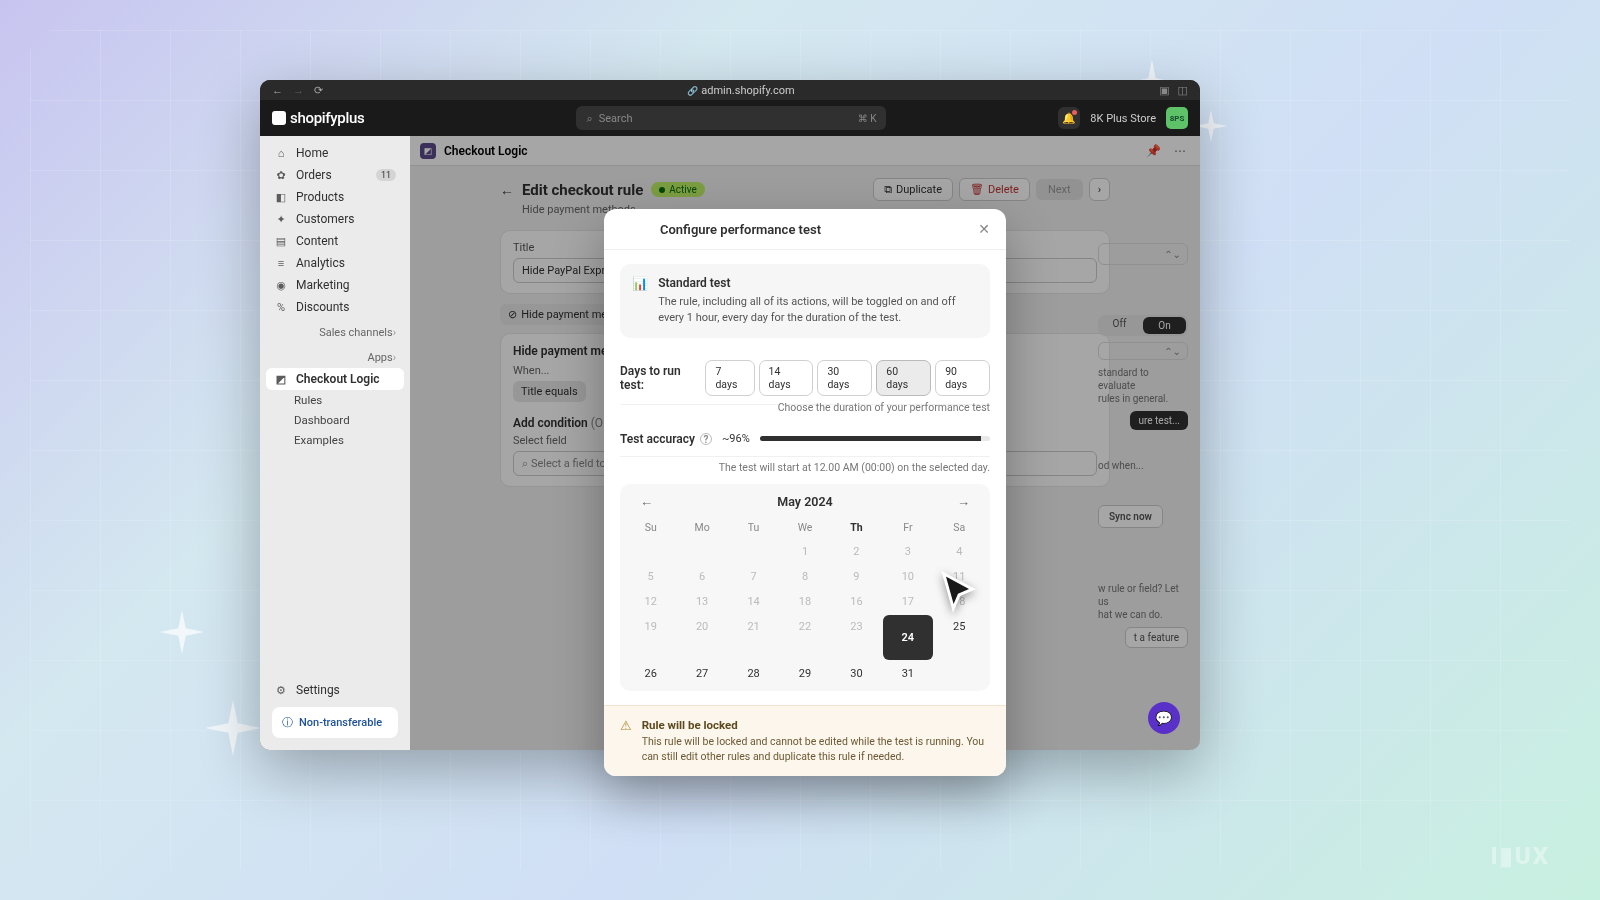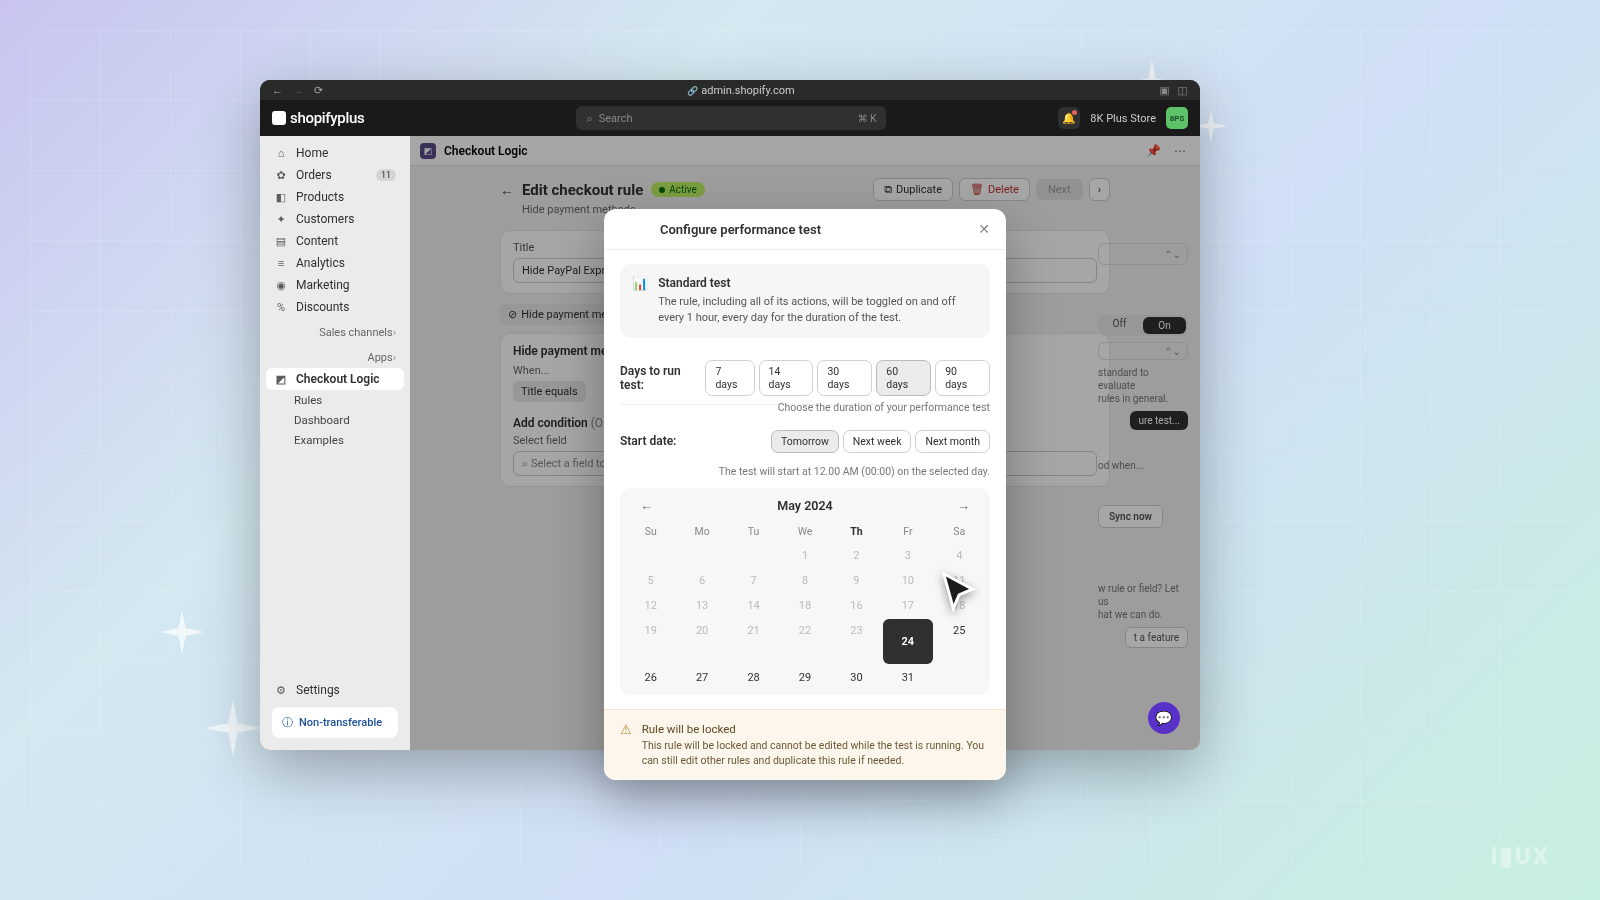--- a/index.html
+++ b/index.html
@@ -105,21 +105,21 @@
 .cal-nav.prev { left: 4px; } .cal-nav.next { right: 4px; }
 .cal-grid { display: grid; grid-template-columns: repeat(7, 1fr); gap: 2px; text-align: center; }
 .dow { font-size: 10.5px; color: #888; padding: 4px 0; }
 .dow.today { color: #303030; font-weight: 700; }
 .day { font-size: 11px; padding: 5px 0; color: #bbb; border-radius: 6px; cursor:pointer;}
 .day.enabled { color: #303030; cursor: pointer; }
 .day.selected { background: #303030; color: #fff; font-weight: 600; padding: 16px 4px;}
 
 .warn-box { background: #fdf6ec; border-top:1px solid #f0e4cc; padding: 12px 16px; display: flex; gap: 10px; }
 .warn-box .w-icon { color: #b08830; font-size: 13px; }
-.warn-box h5 { font-size: 11.5px; font-weight: 400; color: #5c4a1f; margin-bottom: 3px; }
+.warn-box h5 { font-size: 11.5px; font-weight: 700; color: #5c4a1f; margin-bottom: 3px; }
 .warn-box p { font-size: 10.5px; color: #6b5a34; line-height: 1.4; }
 .modal-foot { padding: 12px 16px; display: flex; justify-content: flex-end; gap: 8px; border-top: 1px solid #eee; background:#fff;}
 .btn-cancel { background: #fff; border: 1px solid #ccc; border-radius: 7px; padding: 6px 14px; font-size: 11.5px; cursor: pointer; }
 .btn-primary { background: #303030; color: #fff; border-radius: 7px; padding: 6px 14px; font-size: 11.5px; font-weight: 500; cursor: pointer; border:none;}
 
 .cursor-arrow { position: absolute; top: 570px; left: 938px; z-index: 20; }
 .cursor-arrow svg { filter: drop-shadow(0 3px 5px rgba(0,0,0,0.4)); }
 
 .chat-fab { position: absolute; bottom: 16px; right: 20px; width: 32px; height: 32px; background: #5a31c8; border-radius: 50%; display: flex; align-items: center; justify-content: center; color: #fff; font-size: 14px; }
 </style>
@@ -319,29 +319,28 @@
       <div class="seg-group" id="days-seg">
           <span class="seg">7 days</span>
           <span class="seg">14 days</span>
           <span class="seg">30 days</span>
           <span class="seg selected">60 days</span>
           <span class="seg">90 days</span>
         </div>
     </div>
     <div class="help-text">Choose the duration of your performance test</div>
 
-
-    <div class="field-row" style="border-bottom:none">
-      <span class="field-label">Start date:</span>
-      <div class="seg-group" id="start-seg">
-          <span class="seg selected">Tomorrow</span>
-          <span class="seg">Next week</span>
-          <span class="seg">Next month</span>
-        </div>
-    </div>
+    <div class="accuracy-row">
+      <span class="field-label"><span>Test accuracy</span> <span class="q">?</span></span>
+      <span class="acc-val" style="margin-left:auto">~96%</span>
+      <div class="acc-bar">
+          <div class="acc-fill" id="acc-fill" style="width: 96%;"></div>
+        </div>
+    </div>
+
     <div class="start-help">The test will start at 12.00 AM (00:00) on the selected day.</div>
 
     <div class="calendar">
       <div class="cal-head">
         <span class="cal-nav prev">←</span>
         <span class="month">May 2024</span>
         <span class="cal-nav next">→</span>
       </div>
       <div class="cal-grid" id="cal-grid">
           <div class="dow">Su</div>

